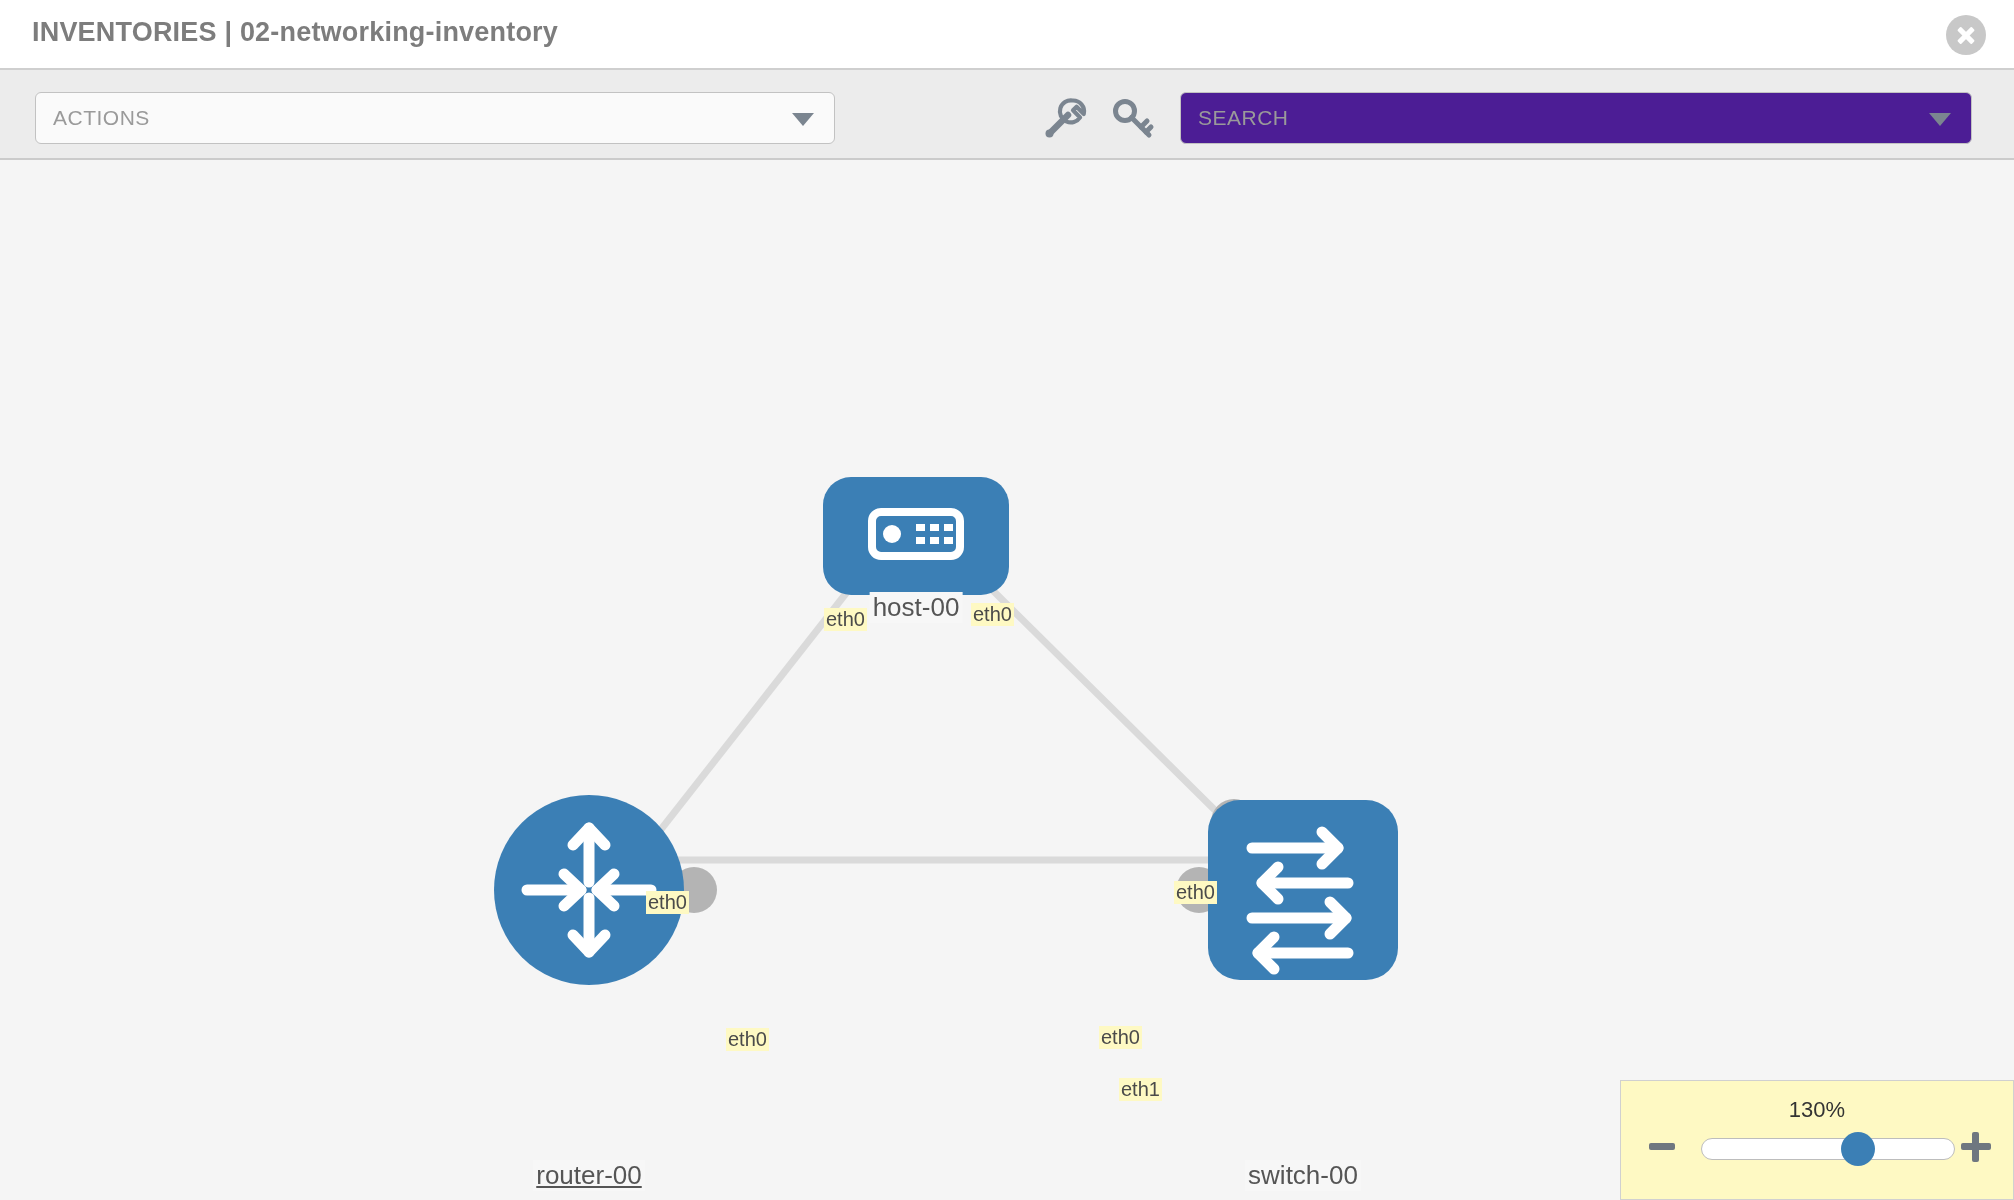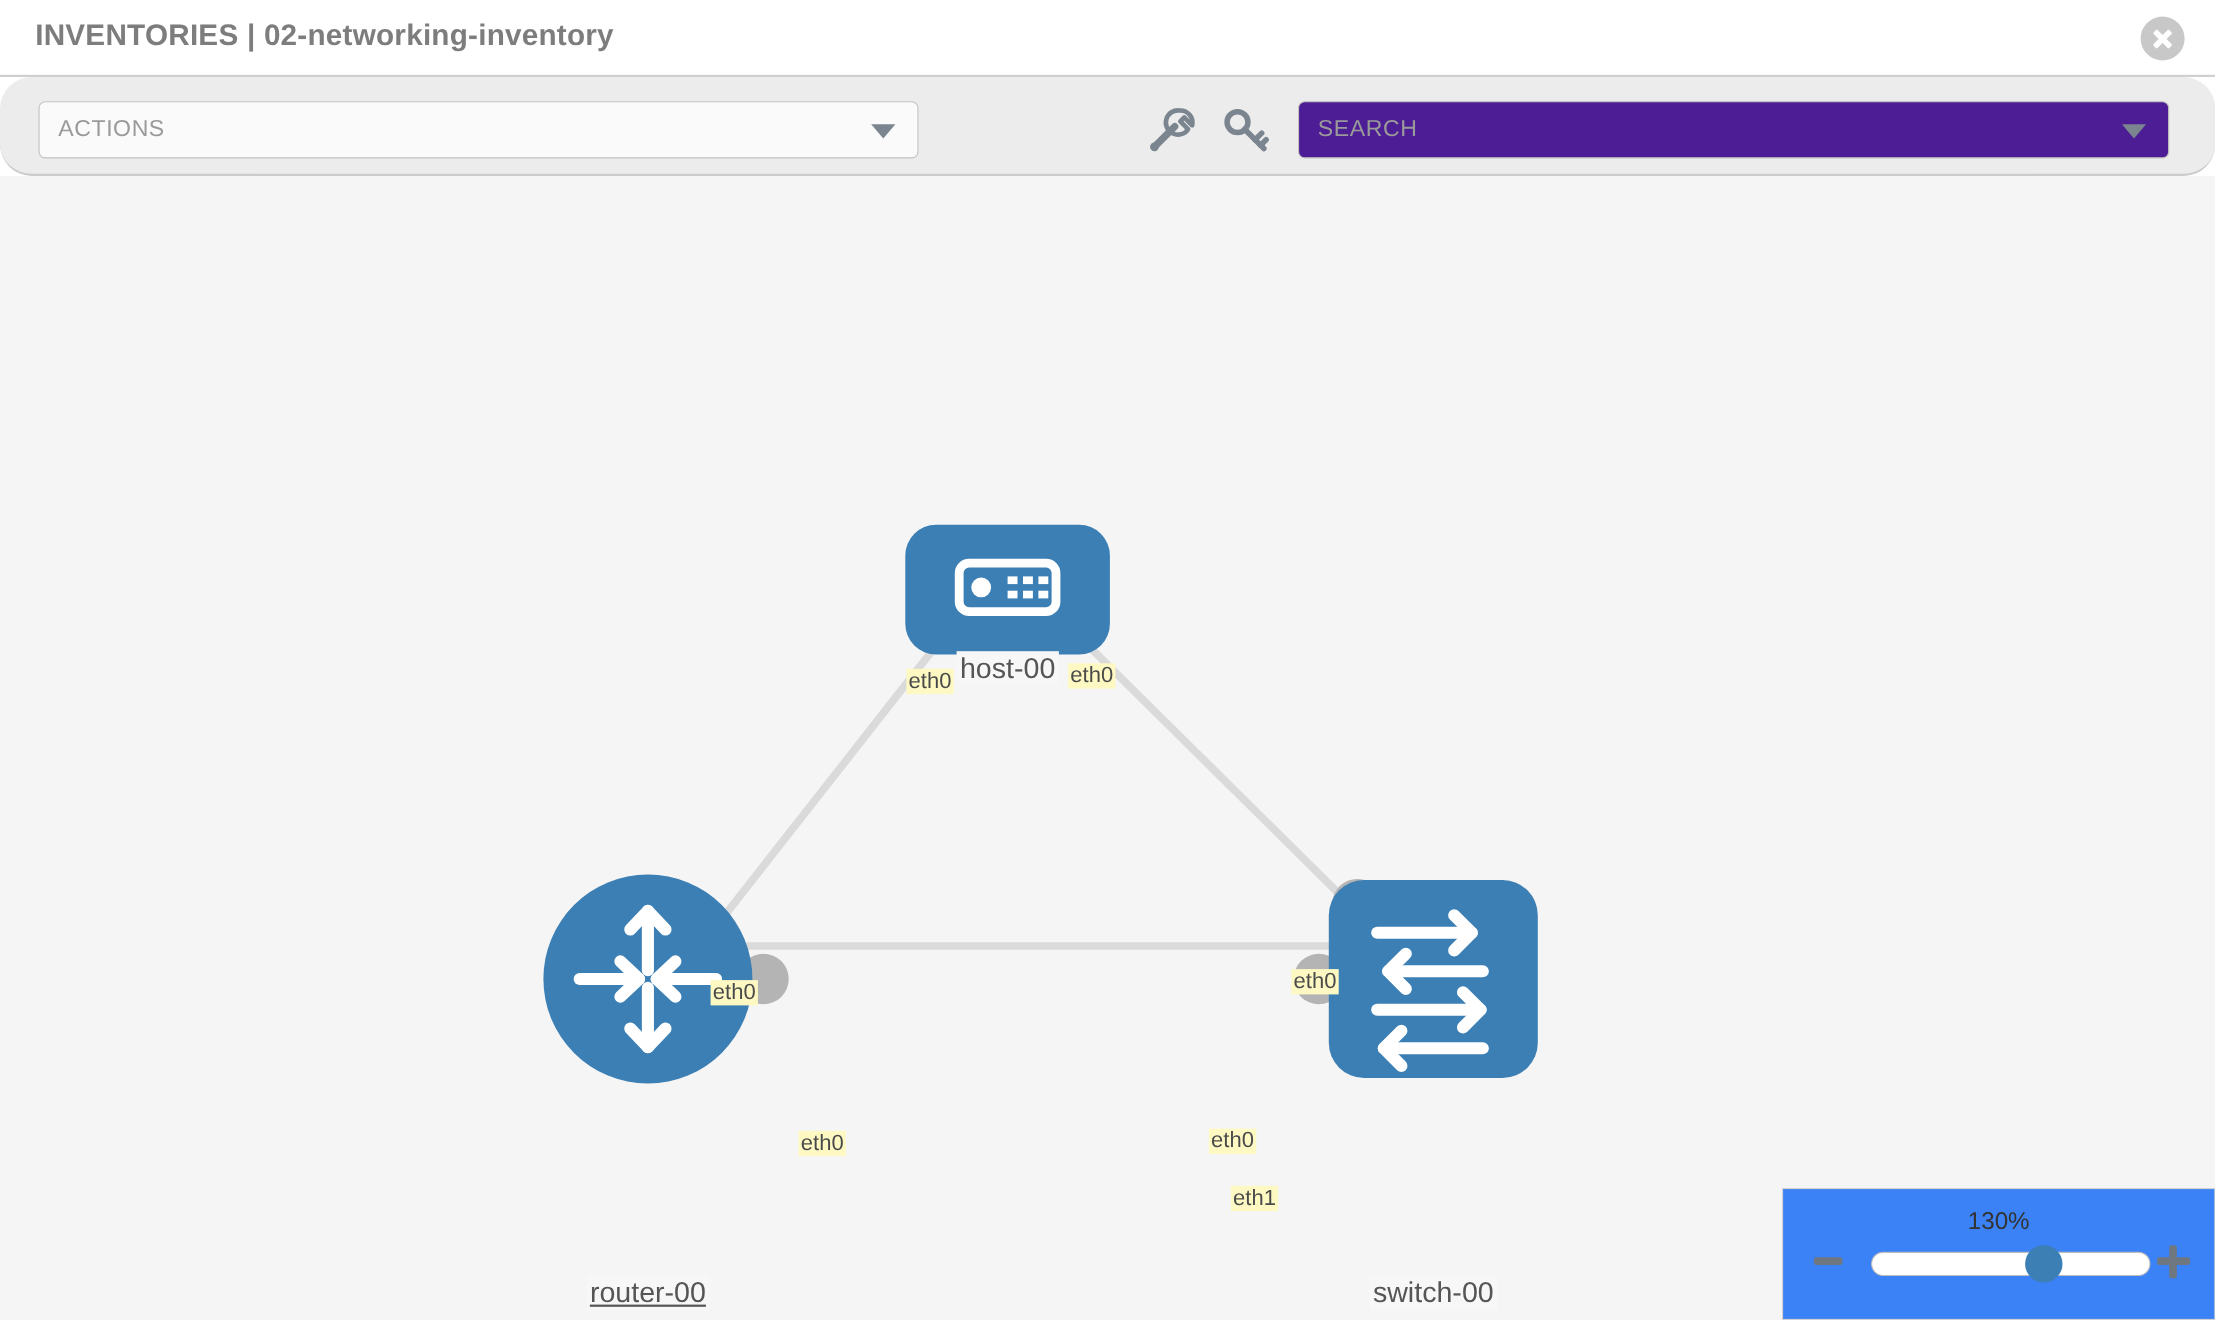--- a/index.html
+++ b/index.html
@@ -48,21 +48,20 @@
   .close-btn .x1 { transform: rotate(45deg); }
   .close-btn .x2 { transform: rotate(-45deg); }
 
   
   .toolbar {
     position: absolute; left: 0; top: 70px;
     width: 2014px; height: 90px;
     background: #ececec;
     border-bottom: 2px solid #cbcbcb;
     box-sizing: border-box;
-    border-radius: 29px;
   }
   .actions-select {
     position: absolute; left: 35px; top: 22px;
     width: 800px; height: 52px;
     background: #fafafa;
     border: 1px solid #c2c2c2;
     border-radius: 6px;
     box-sizing: border-box;
   }
   .actions-select .label {
@@ -128,21 +127,21 @@
     color: #4a4a4a;
     font-size: 20px;
     padding: 0 2px;
     white-space: nowrap;
   }
 
   
   .zoom-panel {
     position: absolute; left: 1620px; top: 1080px;
     width: 394px; height: 120px;
-    background: #3b82f6;
+    background: #fef9c3;
     border: 1px solid #d0d0d0;
     box-sizing: border-box;
   }
   .zoom-value {
     position: absolute; top: 16px; left: 0; width: 100%;
     text-align: center;
     font-size: 22px;
     color: #333333;
   }
   .zoom-minus, .zoom-plus {

